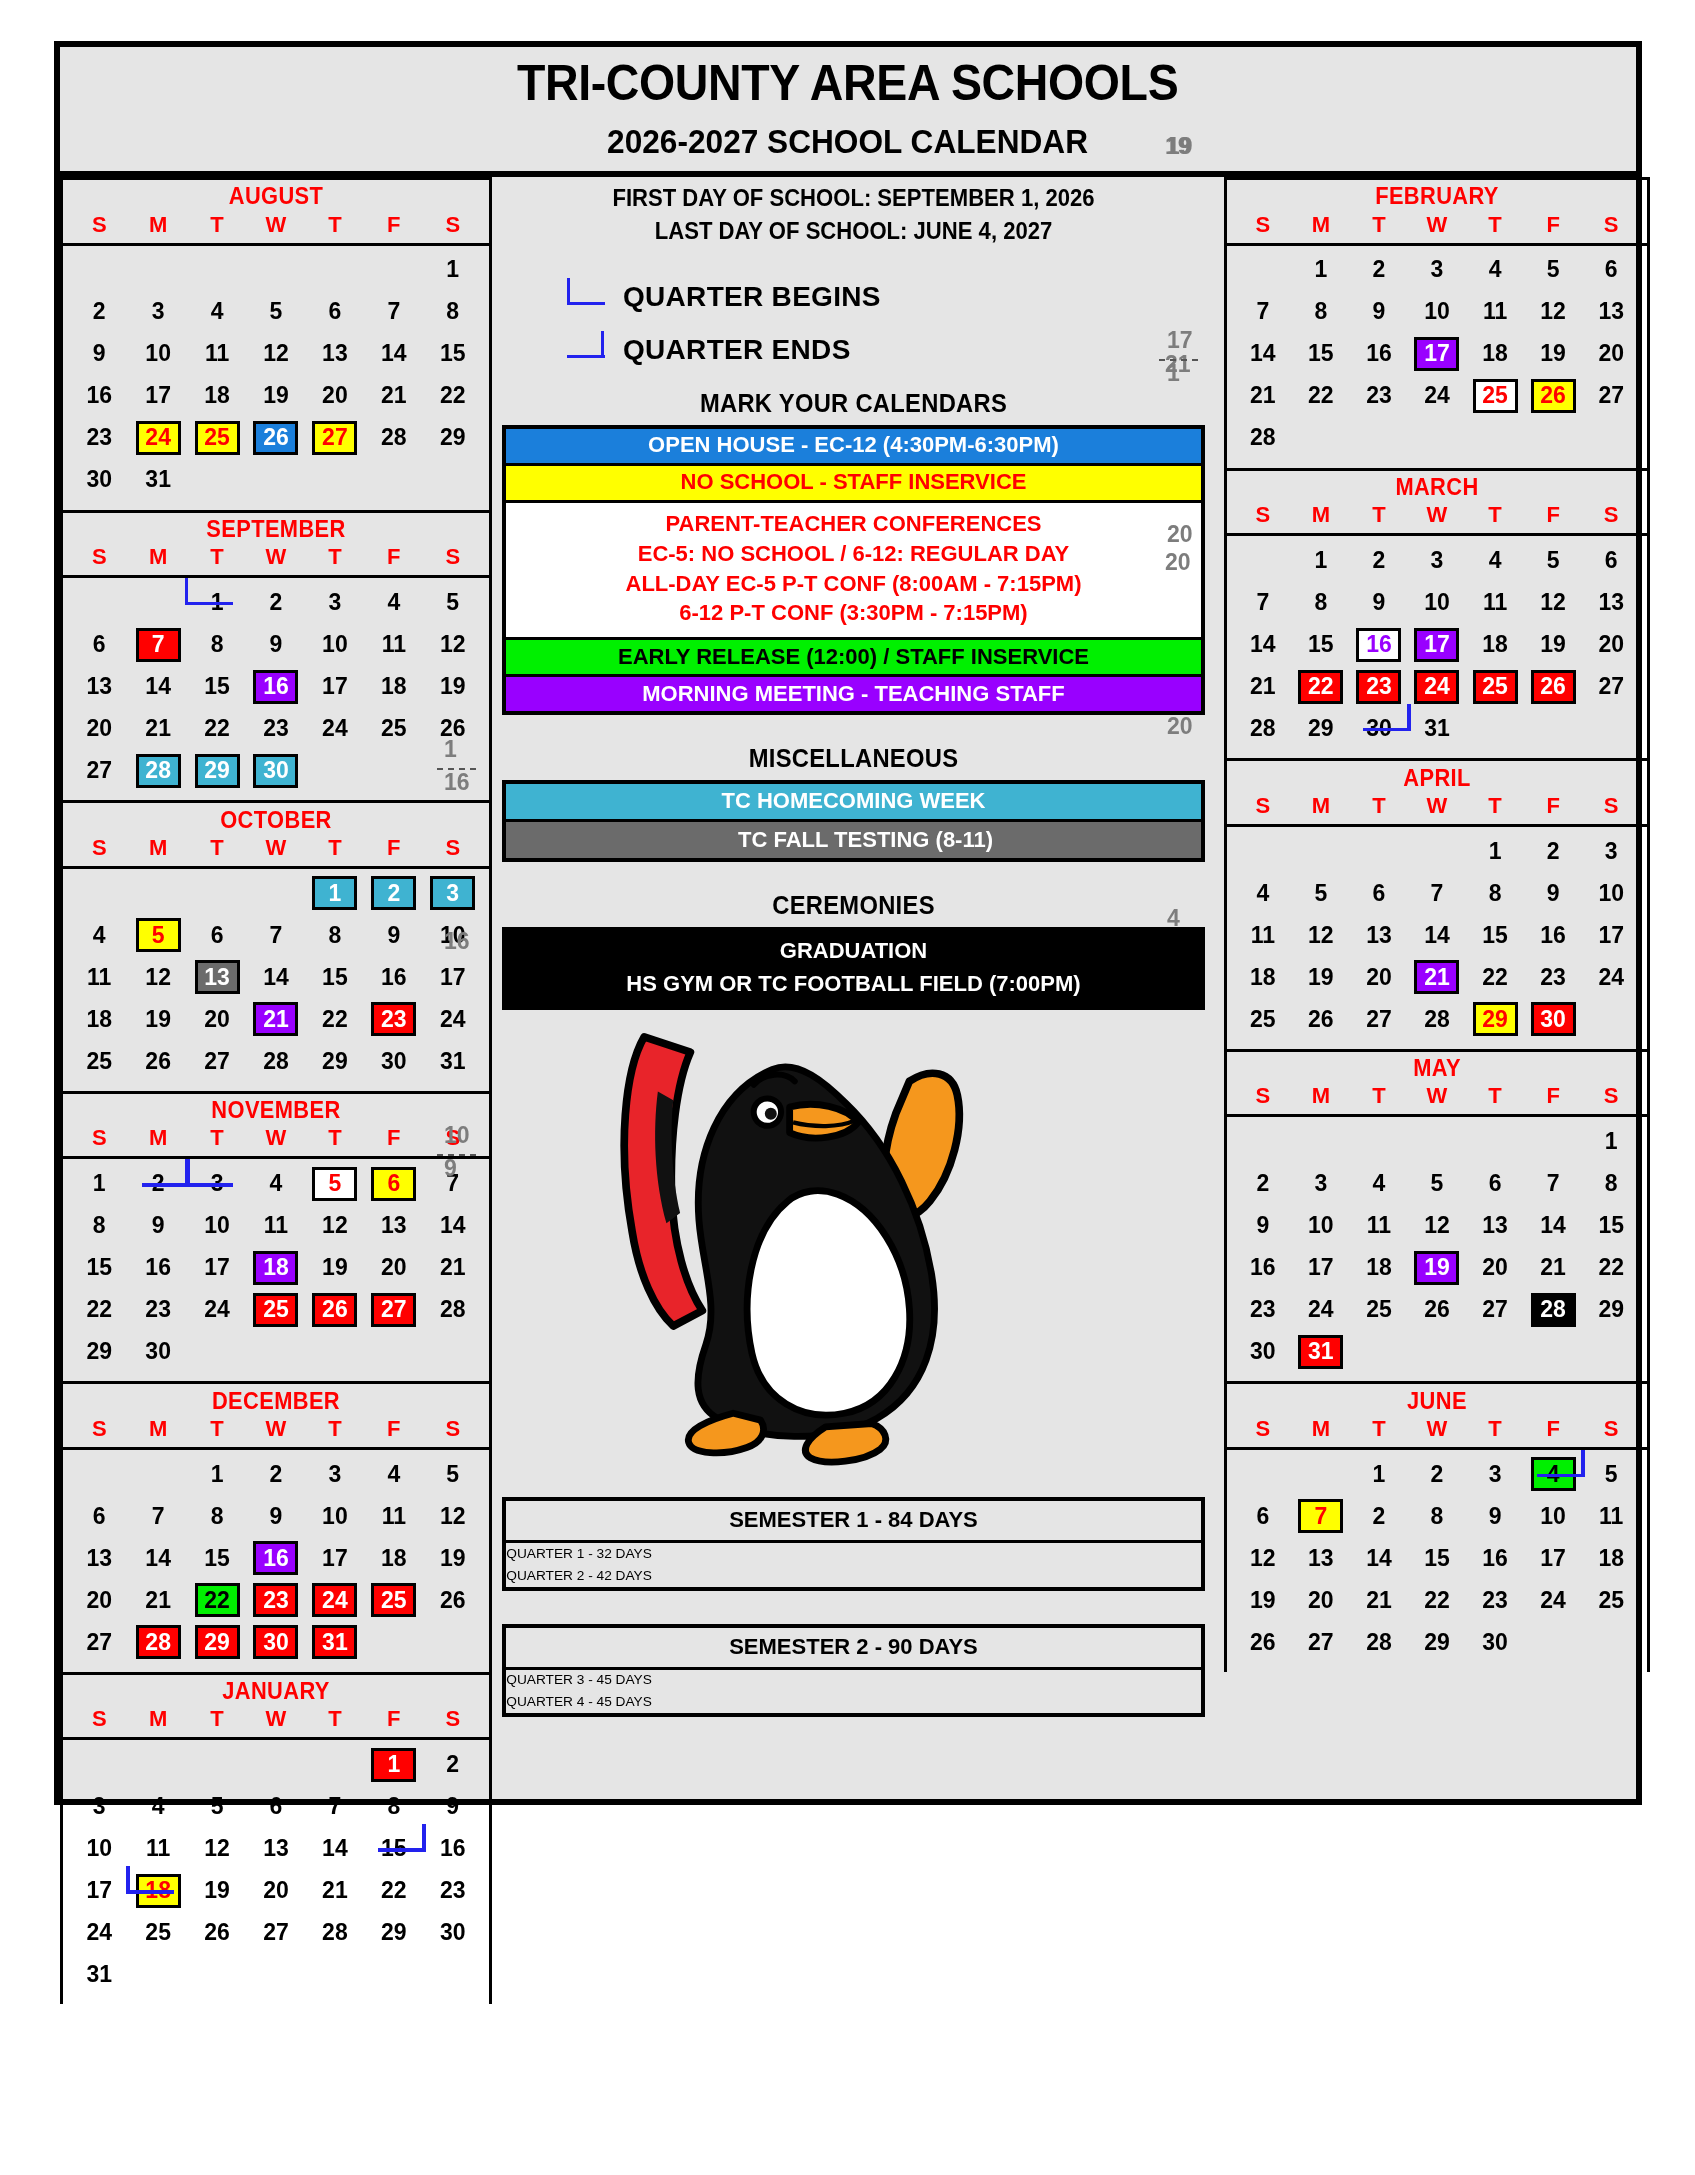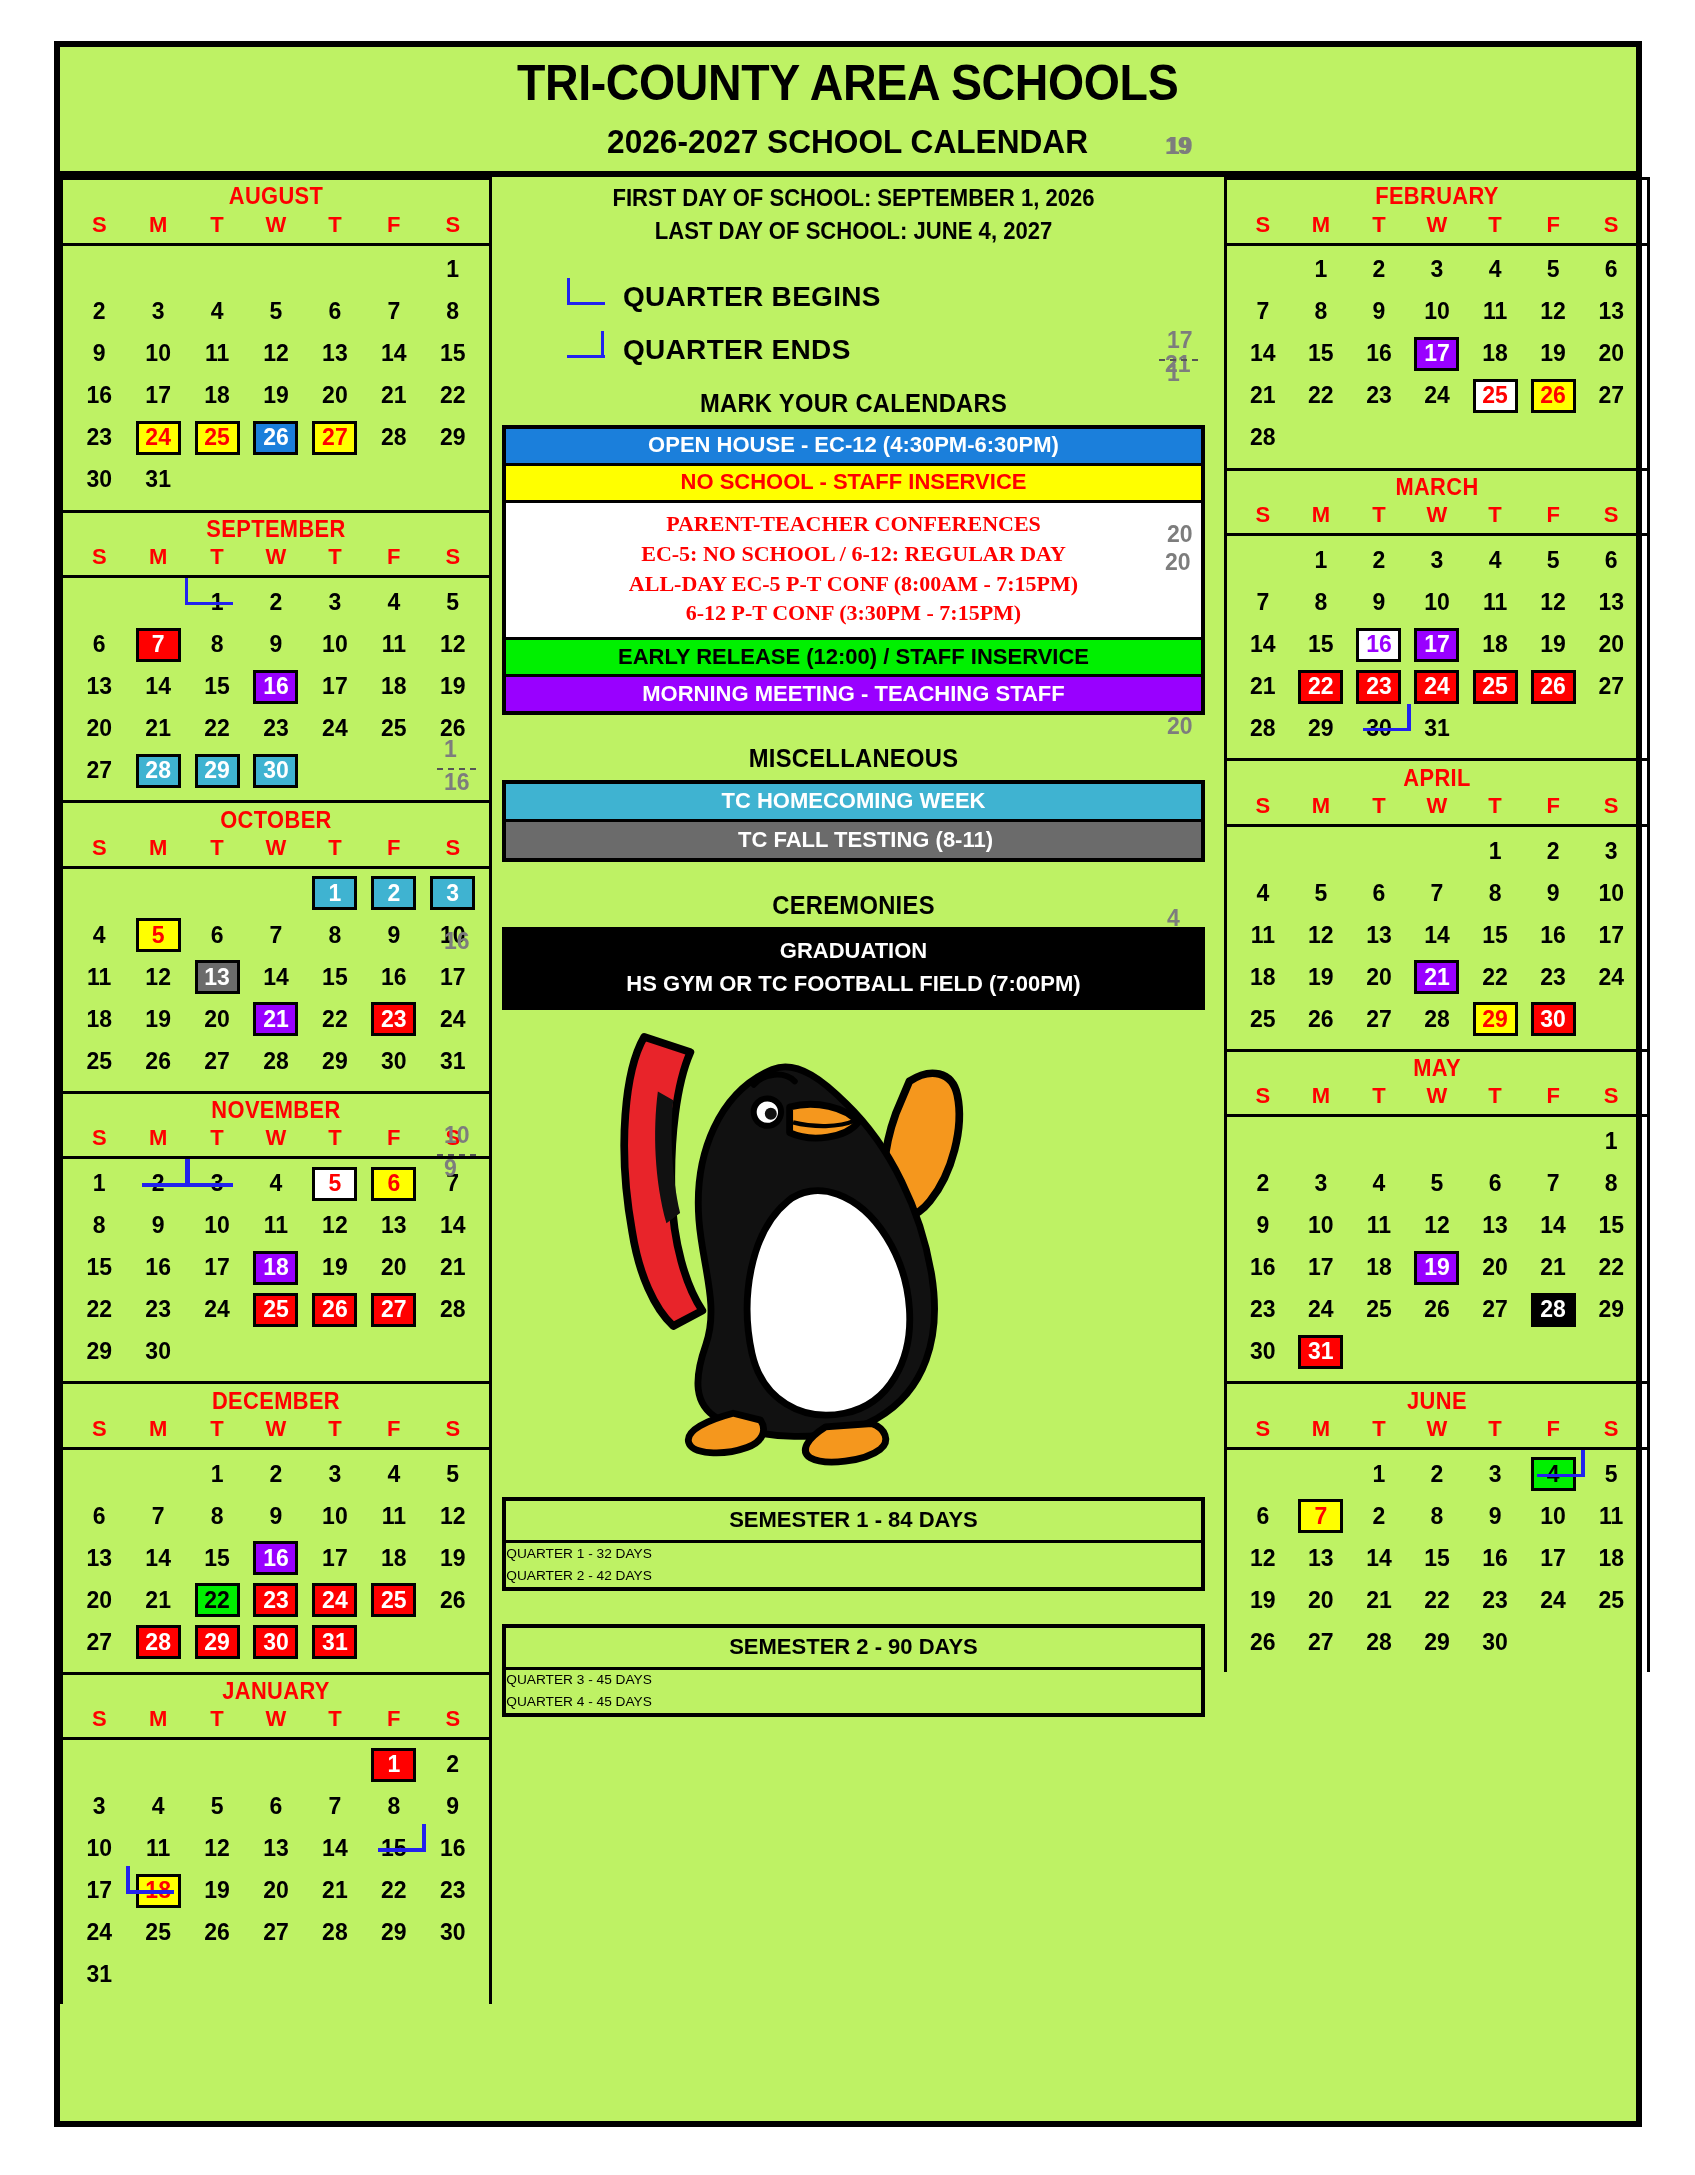--- a/index.html
+++ b/index.html
@@ -11,22 +11,22 @@
   #page {
     position: relative;
     width: 1696px;
     height: 2175px;
     background: #ffffff;
     overflow: hidden;
   }
   .frame {
     position: absolute;
     left: 54px; top: 41px;
-    width: 1588px; height: 2086px;
-    background: #bef264;
+    width: 1588px; height: 1764px;
+    background: #e5e5e5;
     border: 6px solid #000;
   }
 
   
   .hdr {
     position: absolute; left: 0; top: 0; width: 100%;
     height: 130px;
     border-bottom: 6px solid #000;
     display: flex; flex-direction: column;
     align-items: center; justify-content: center;
@@ -153,21 +153,21 @@
     margin: 0 10.3px;
   }
   .lrow {
     text-align: center;
     font-size: 22px; font-weight: 900;
     padding: 4.3px 0 5.1px 0;
     line-height: 1.12;
     border-bottom: 3.4px solid #000;
   }
   .lrow:last-child { border-bottom: none; }
-  .lrow-multi { padding: 6.8px 0 8.6px 0; font-family: Liberation Serif, serif; }
+  .lrow-multi { padding: 6.8px 0 8.6px 0; }
   .lrow-multi div { padding: 2.6px 0; }
 
   .misc-box { border: 4.3px solid #000; margin: 0 10.3px; }
   .misc-row {
     text-align: center; font-size: 22px; font-weight: 900;
     padding: 4.3px 0 5.1px 0; border-bottom: 3.4px solid #000;
   }
   .misc-row:last-child { border-bottom: none; }
 
   .cer-box {

